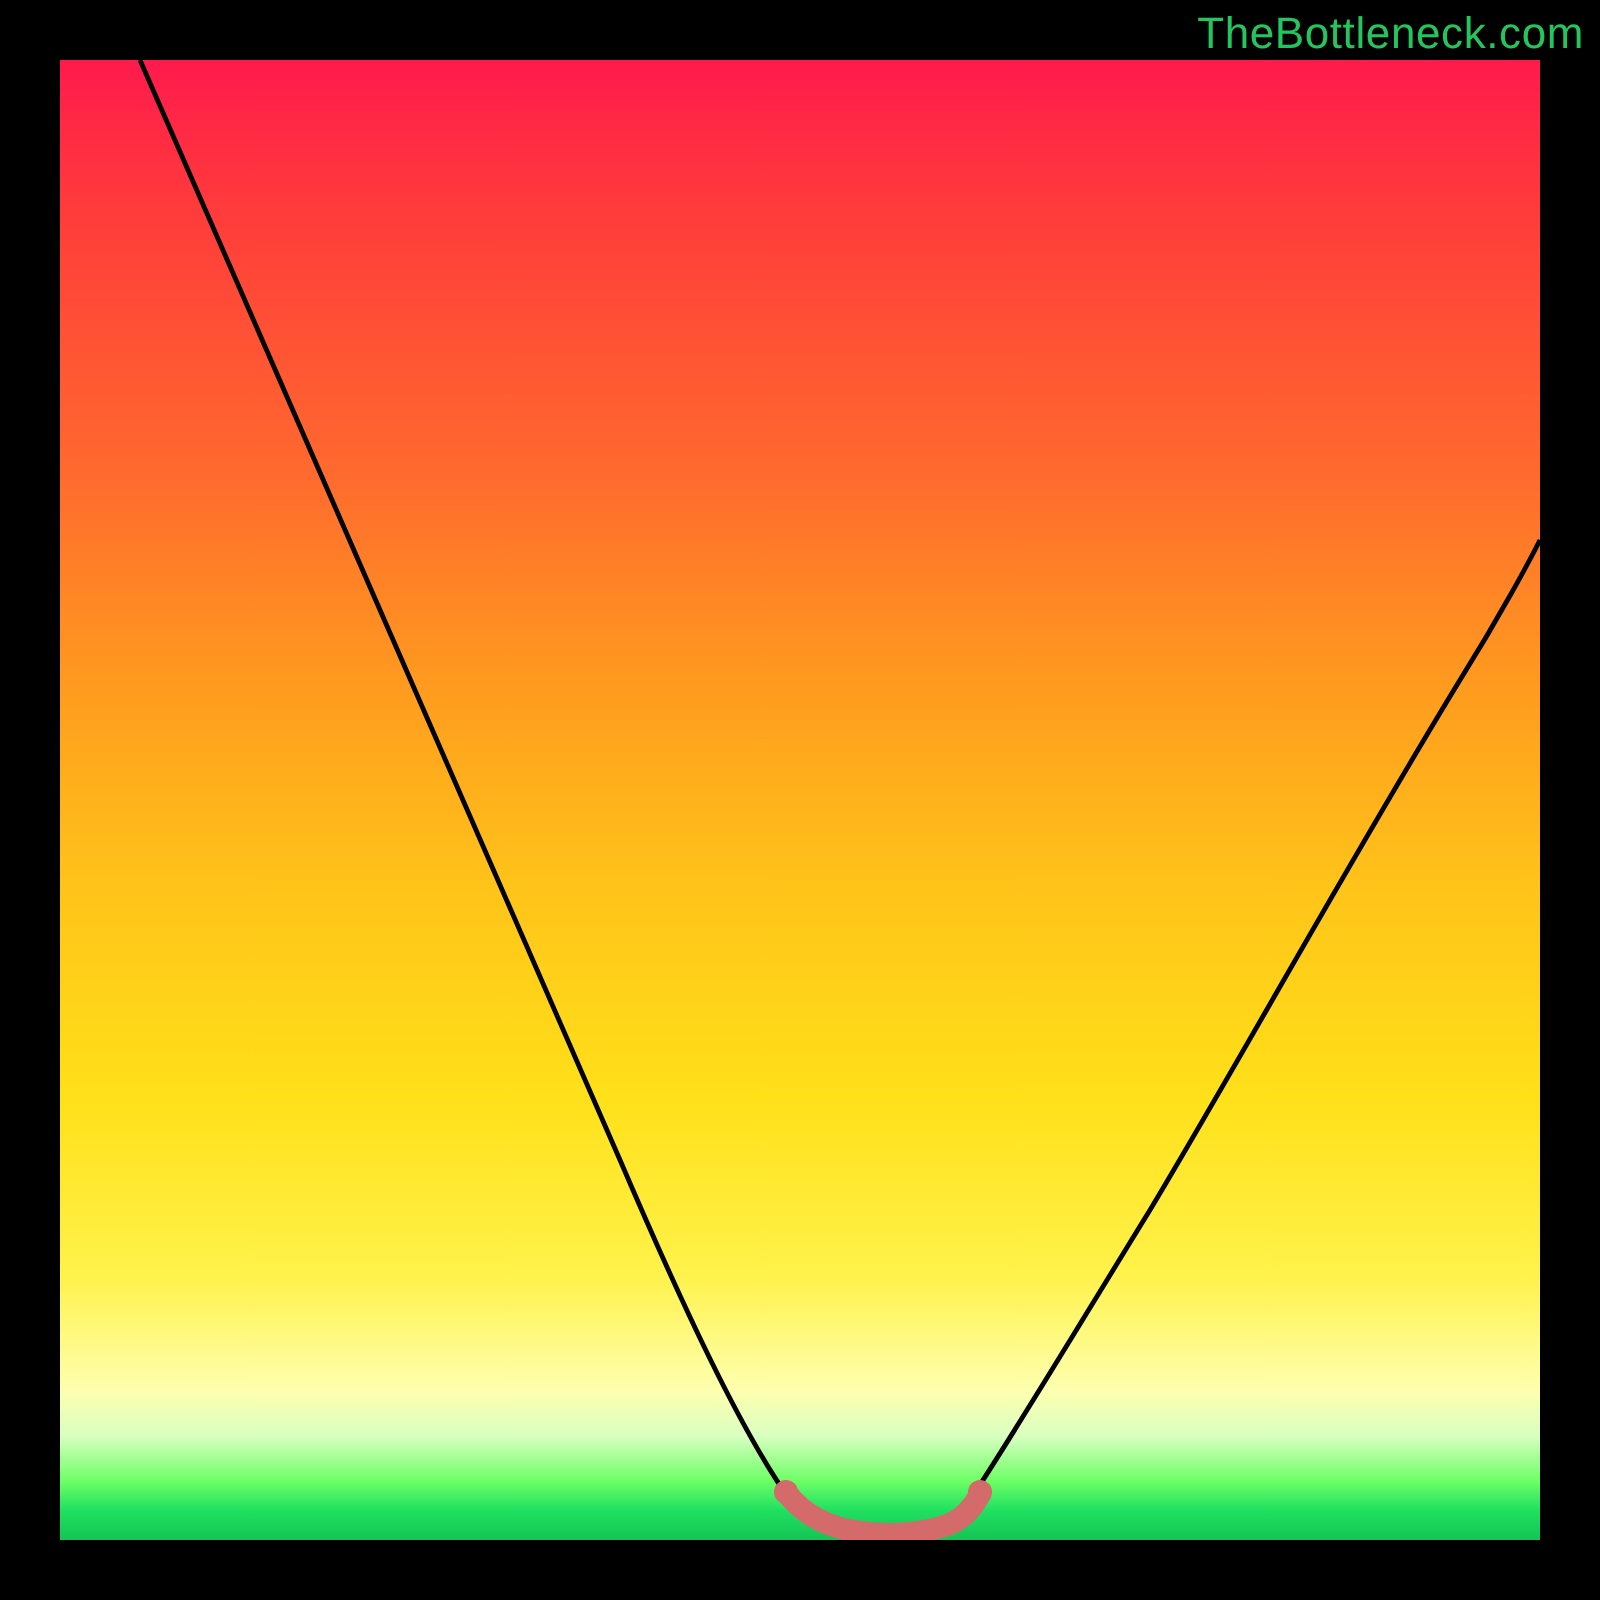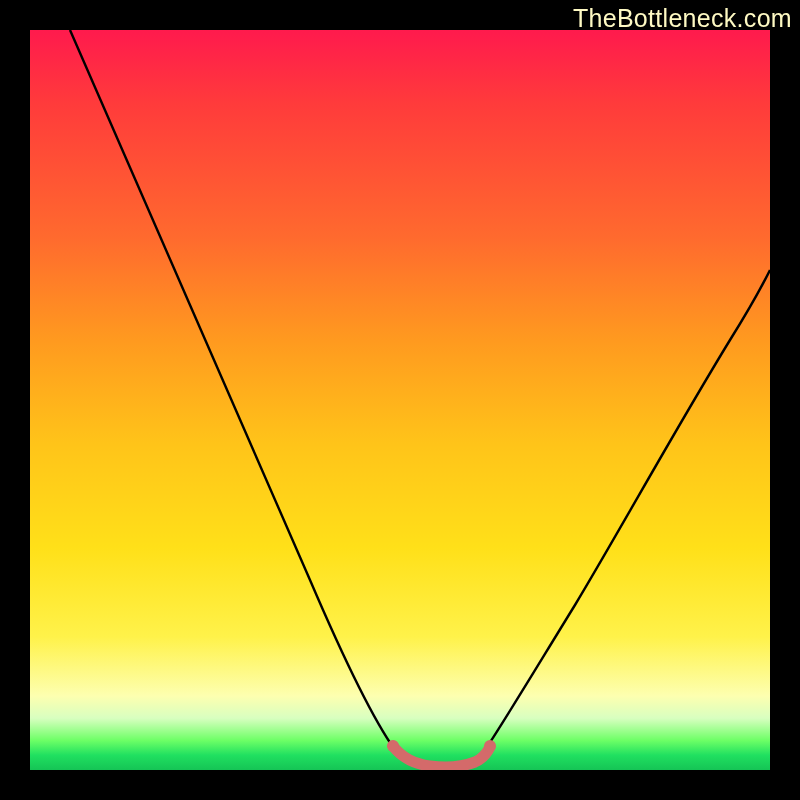--- a/index.html
+++ b/index.html
@@ -38,22 +38,22 @@
       #d8ffc0 93%,
       #6dff66 96%,
       #20e060 98%,
       #15c455 100%
     );
   }
   .watermark {
     position: absolute;
     top: 4px;
     right: 8px;
-    color: #fef9c3;
-    font-size: 25px;
+    color: #22c55e;
+    font-size: 22px;
     font-weight: 500;
     letter-spacing: 0.3px;
     user-select: none;
   }
   svg.curve {
     position: absolute;
     left: 0;
     top: 0;
     width: 740px;
     height: 740px;

